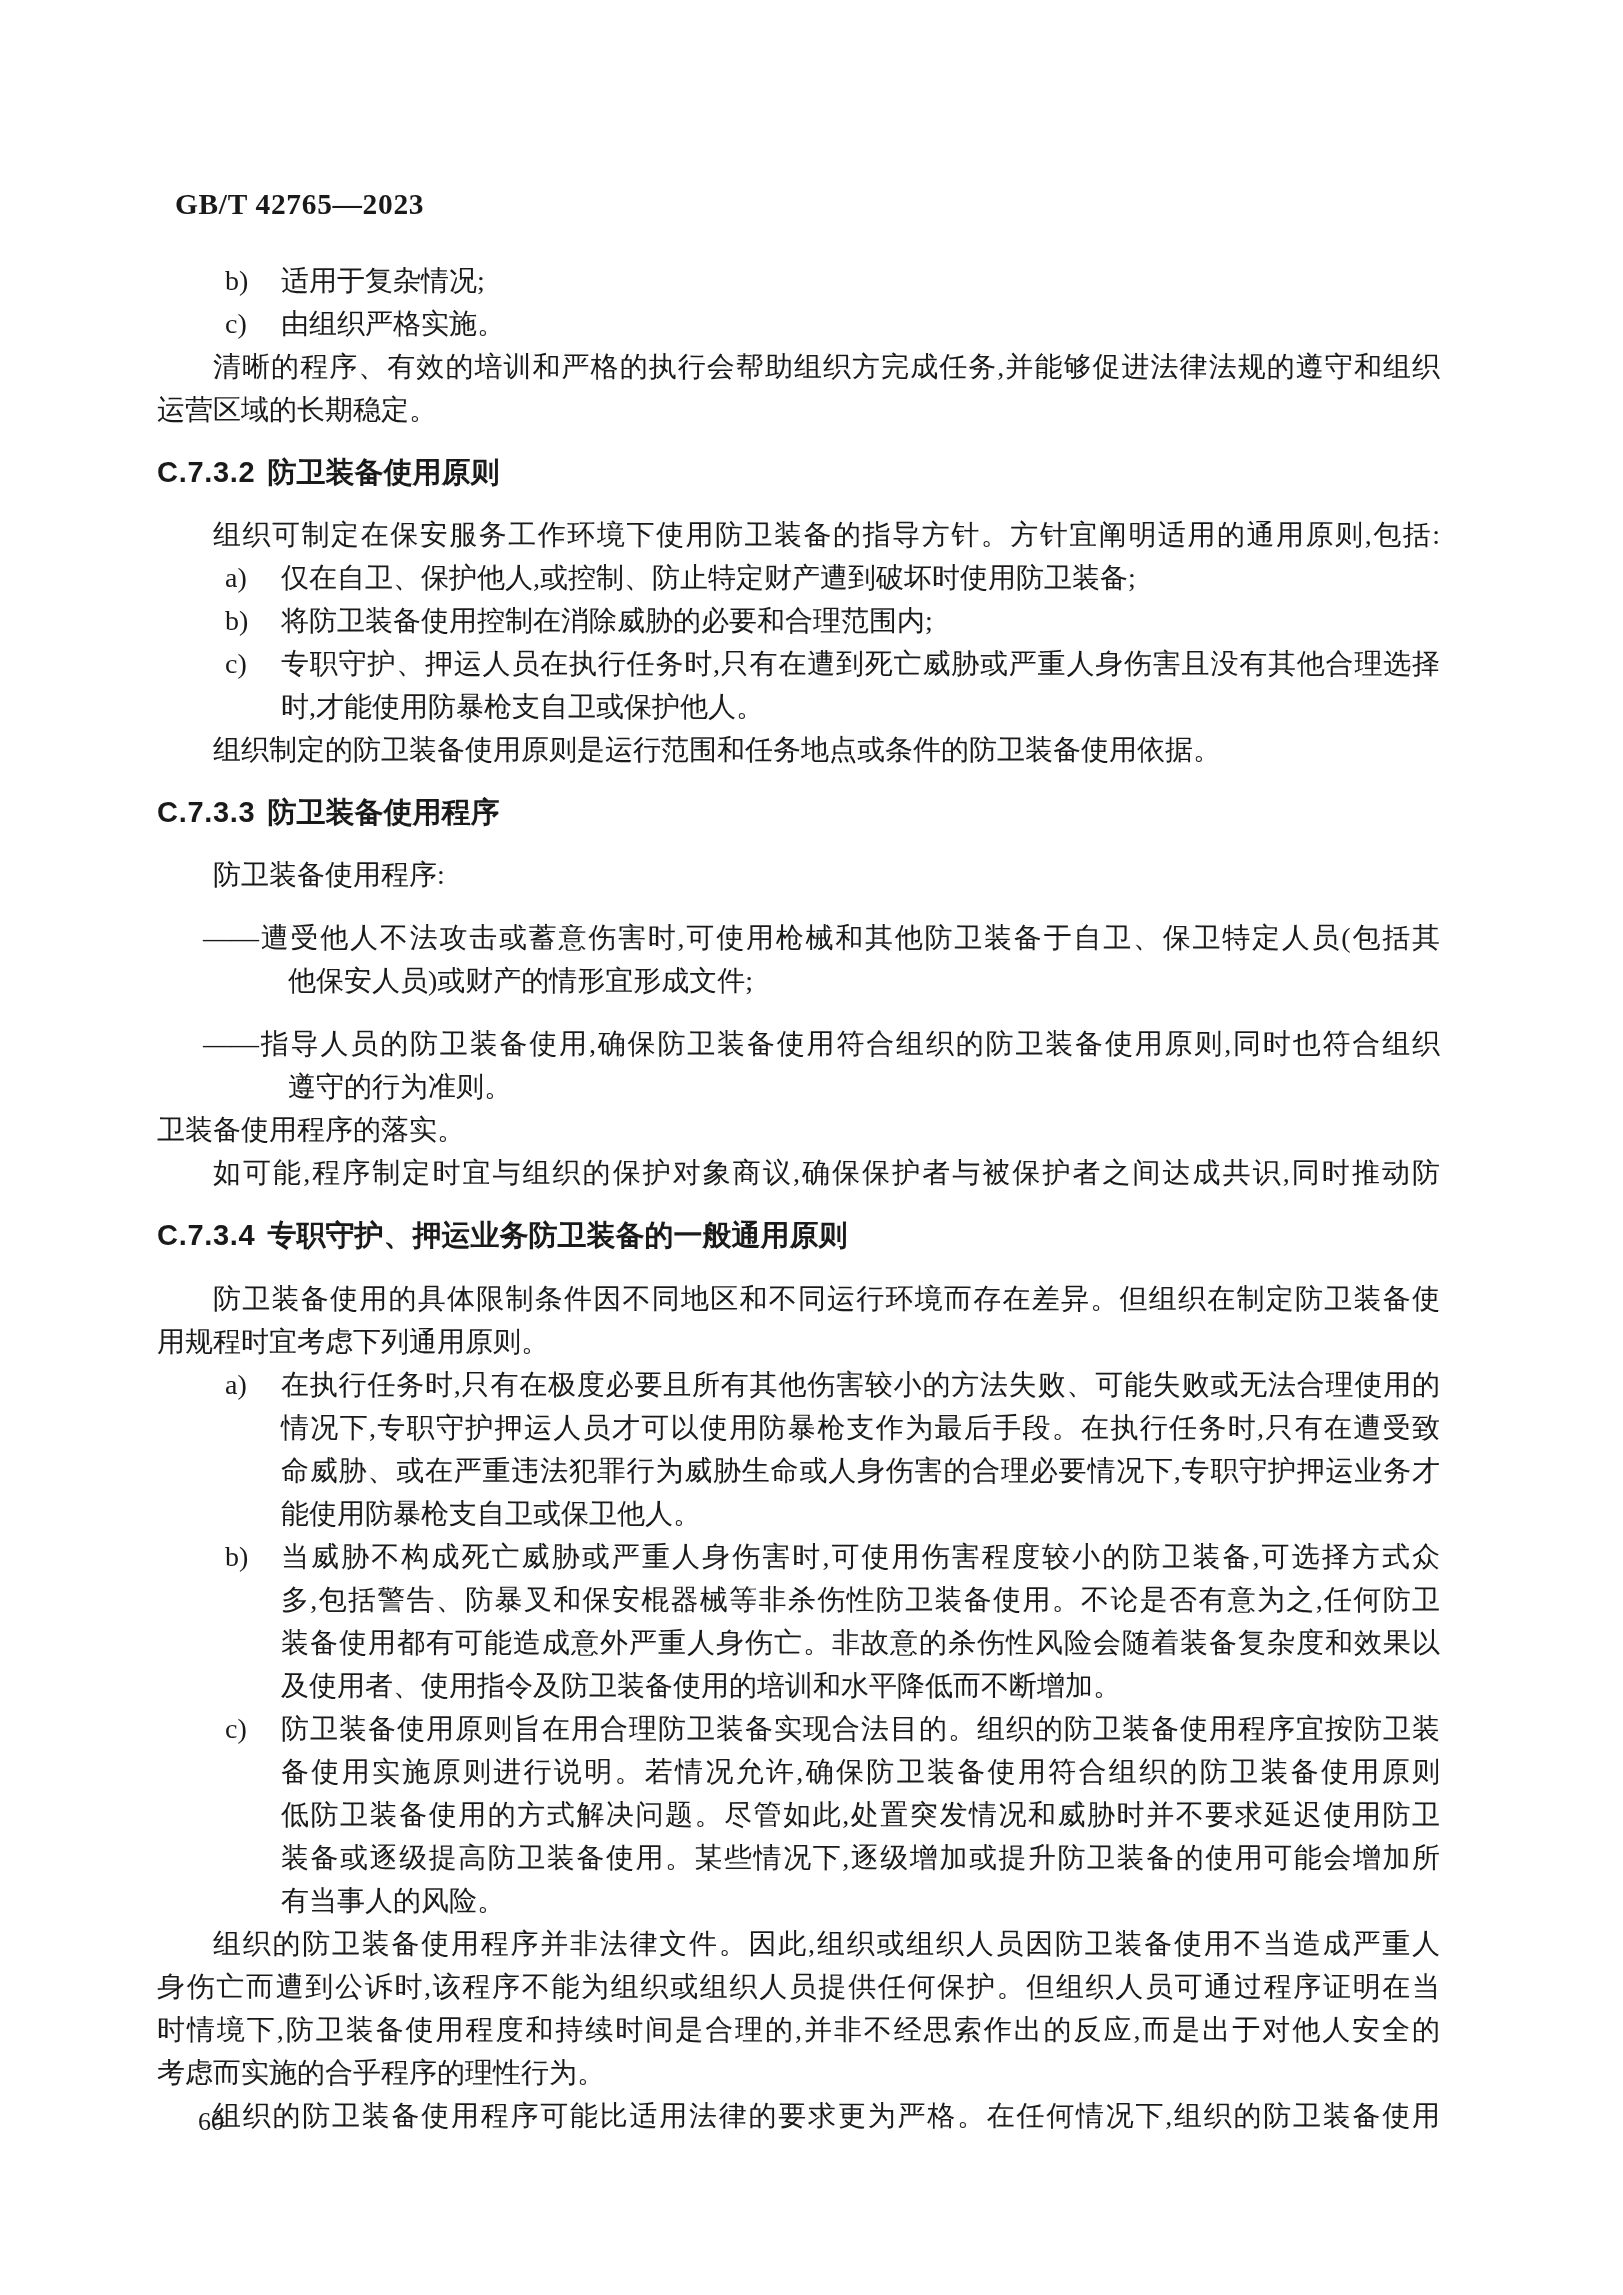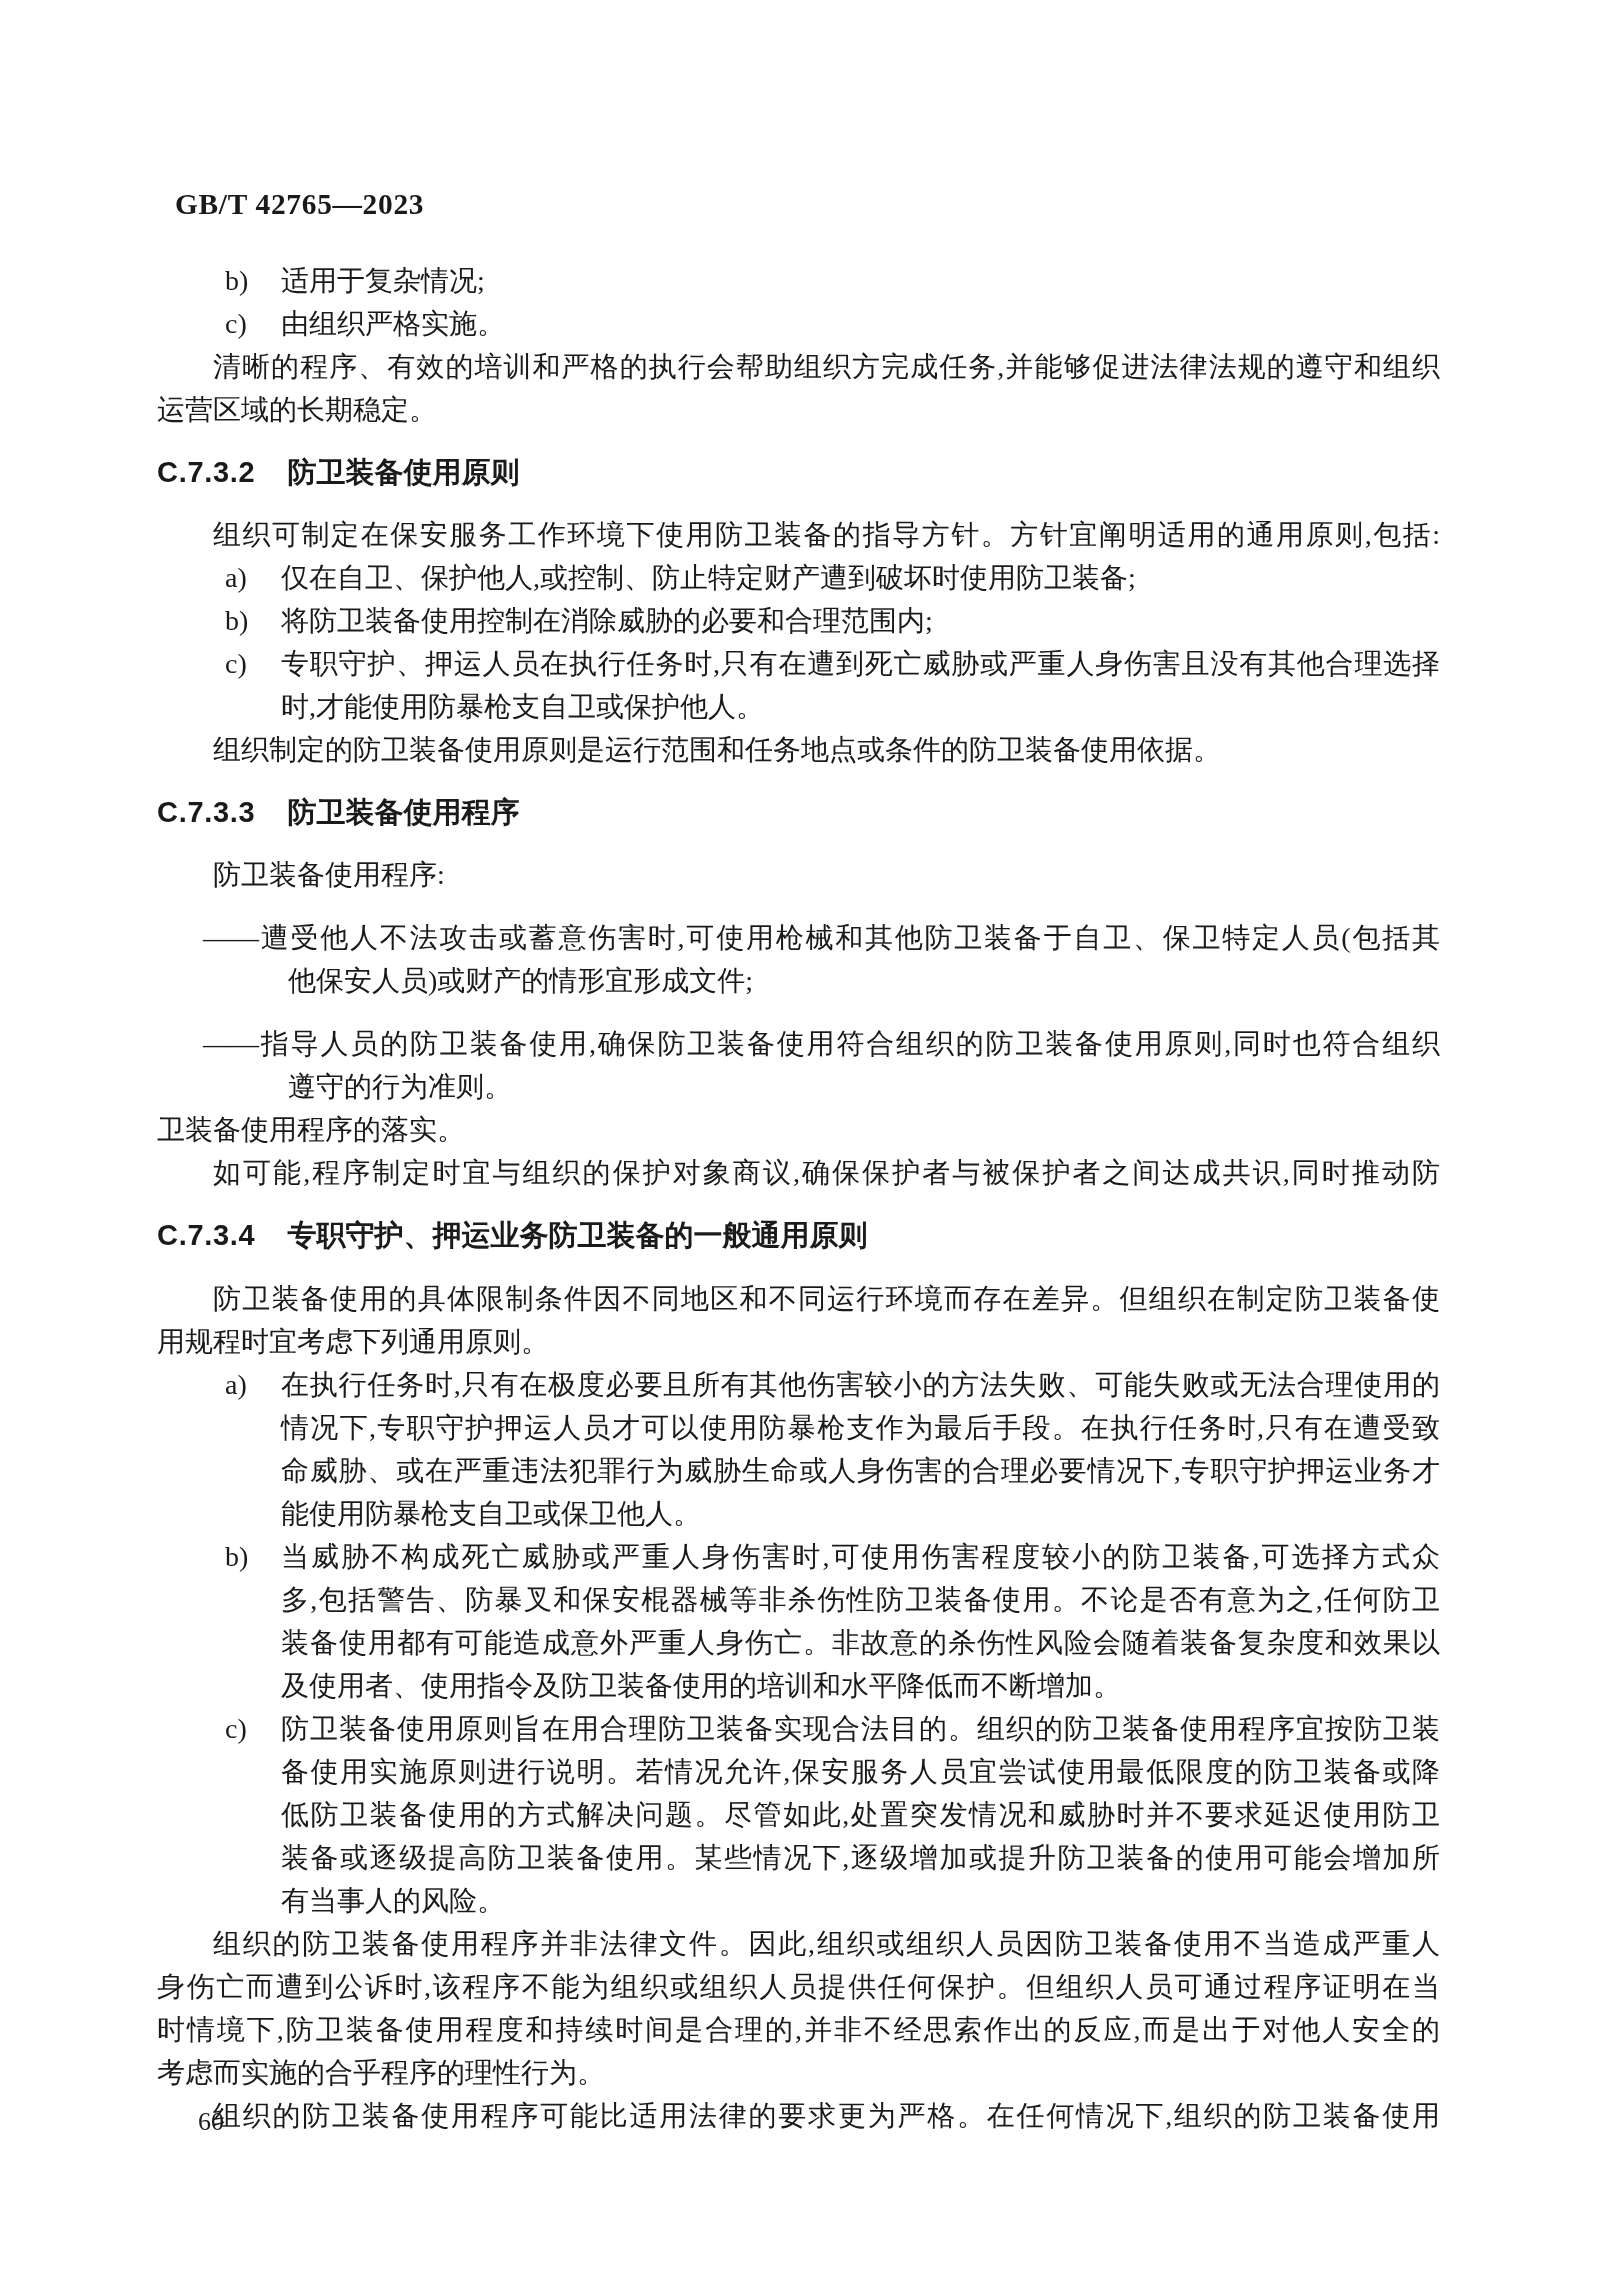--- a/index.html
+++ b/index.html
@@ -26,21 +26,21 @@
   .li{padding-left:124px;}
   .li .line{position:relative;}
   .li-label{position:absolute;left:-56px;top:0;}
   .dash{padding-left:131px;margin-top:20px;}
   .dash .line.first{text-indent:-85px;}
   .heading{
     margin:19.6px 0;
     font-family:"Liberation Sans","DejaVu Sans",sans-serif;
     font-weight:bold;font-size:29px;line-height:43px;height:43px;
   }
-  .h-num{margin-right:32px;letter-spacing:0.7px;}
+  .h-num{margin-right:12px;letter-spacing:0.7px;}
   .page-num{
     position:absolute;left:198px;top:2106px;
     font-size:26px;line-height:31px;
   }
 </style>
 </head>
 <body>
 
 <div class="page">
 
@@ -127,21 +127,21 @@
 
     <div class="li">
       <div class="line fill"><span class="li-label">b)</span><span>当威胁不构成死亡威胁或严重人身伤害时,可使用伤害程度较小的防卫装备,可选择方式众</span></div>
       <div class="line fill">多,包括警告、防暴叉和保安棍器械等非杀伤性防卫装备使用。不论是否有意为之,任何防卫</div>
       <div class="line fill">装备使用都有可能造成意外严重人身伤亡。非故意的杀伤性风险会随着装备复杂度和效果以</div>
       <div class="line">及使用者、使用指令及防卫装备使用的培训和水平降低而不断增加。</div>
     </div>
 
     <div class="li">
       <div class="line fill"><span class="li-label">c)</span><span>防卫装备使用原则旨在用合理防卫装备实现合法目的。组织的防卫装备使用程序宜按防卫装</span></div>
-      <div class="line fill">备使用实施原则进行说明。若情况允许,保安服务人员宜尝试使用最低限度的防卫装备或降</div>
+      <div class="line fill">备使用实施原则进行说明。若情况允许,确保防卫装备使用符合组织的防卫装备使用原则</div>
       <div class="line fill">低防卫装备使用的方式解决问题。尽管如此,处置突发情况和威胁时并不要求延迟使用防卫</div>
       <div class="line fill">装备或逐级提高防卫装备使用。某些情况下,逐级增加或提升防卫装备的使用可能会增加所</div>
       <div class="line">有当事人的风险。</div>
     </div>
 
     <div class="p">
       <div class="line first fill">组织的防卫装备使用程序并非法律文件。因此,组织或组织人员因防卫装备使用不当造成严重人</div>
       <div class="line fill">身伤亡而遭到公诉时,该程序不能为组织或组织人员提供任何保护。但组织人员可通过程序证明在当</div>
       <div class="line fill">时情境下,防卫装备使用程度和持续时间是合理的,并非不经思索作出的反应,而是出于对他人安全的</div>
       <div class="line">考虑而实施的合乎程序的理性行为。</div>

